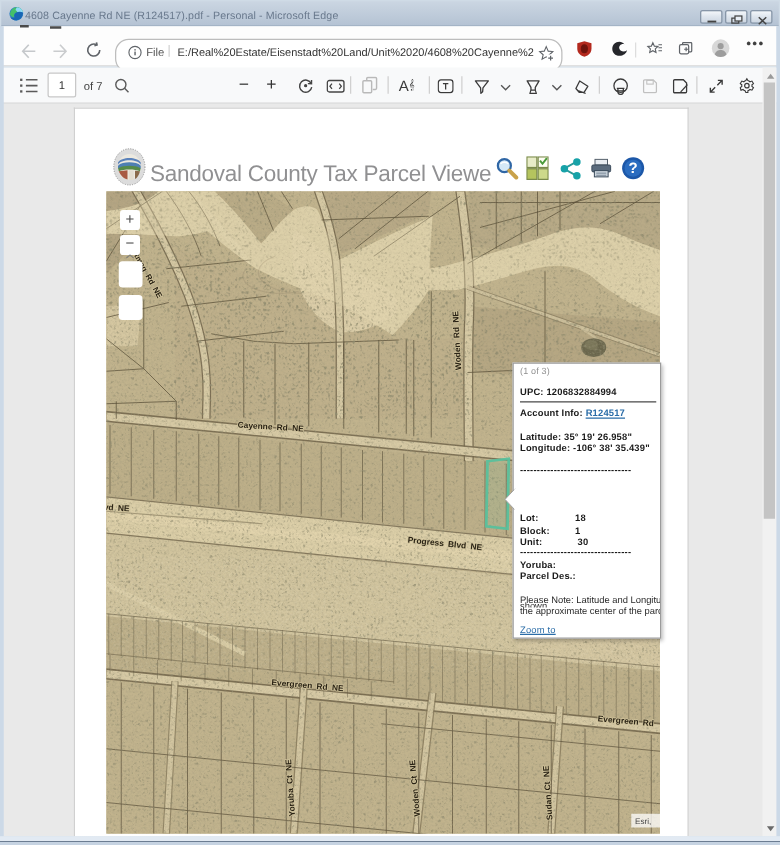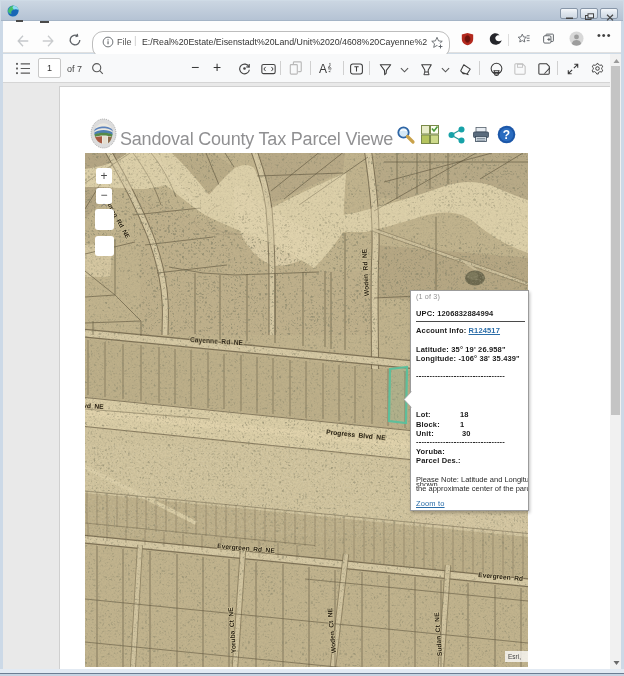--- a/index.html
+++ b/index.html
@@ -16,39 +16,40 @@
   .dash { position:absolute; background:#4a4a4a; }
   #addr { position:absolute; left:90px; top:10px; width:358px; height:27px; border:1px solid #bdbdbd; border-radius:11px; background:#fff; }
   
   #pdfbar { position:absolute; left:2px; top:54px; width:620px; height:29px; background:#f8f9fa; border-bottom:1px solid #d5d5d5; }
   #pagebox { position:absolute; left:36px; top:4px; width:23px; height:20px; border:1px solid #c8c8c8; border-radius:2px; background:#fff;
      font-size:9px; color:#333; text-align:center; line-height:19px;}
   .tbtxt { position:absolute; font-size:9px; color:#444; }
   .tsep { position:absolute; width:1px; height:14px; top:7px; background:#d0d0d0; }
   
   #content { position:absolute; left:2px; top:83px; width:620px; height:586px; background:#e9e9e9; }
-  #pdfpage { position:absolute; left:57px; top:3px; width:561px; height:583px; background:#fff; border:1px solid #d0d0d0; border-bottom:none;}
+  #pdfpage { position:absolute; left:57px; top:3px; width:492px; height:583px; background:#fff; border:1px solid #d0d0d0; border-bottom:none;}
   #scrollbar { position:absolute; left:610px; top:54px; width:11px; height:615px; background:#f1f1f1; }
   #thumb { position:absolute; left:1px; top:12px; width:9px; height:349px; background:#c4c4c4;}
   
   #hdrtitle { position:absolute; left:60px; top:42px; font-size:18px; color:#909092; letter-spacing:-0.2px; white-space:nowrap; }
   
   #map { position:absolute; left:25px; top:66px; width:443px; height:514px; overflow:hidden; background:#c7ba97;}
   
   #popup { position:absolute; left:350px; top:203px; width:119px; height:221px; background:#fff; border:1px solid #9b9b9b;
      box-shadow:1px 2px 3px rgba(0,0,0,0.25); font-size:7.5px; color:#1a1a1a; overflow:hidden; z-index:5;}
   #popup .pr { position:absolute; left:5px; white-space:nowrap; font-weight:bold; line-height:8.5px; letter-spacing:0.15px; }
   #popup .pn { font-weight:normal; color:#2a2a2a; letter-spacing:0; }
   #ptr { position:absolute; left:343px; top:303px; z-index:6; }
   .lnk { color:#2b6da8; text-decoration:underline; }
 </style>
 </head>
 <body>
 <div id="win">
   <div id="titlebar">
+    <div id="titletext">4608 Cayenne Rd NE (R124517).pdf - Personal - Microsoft Edge</div>
     <svg id="edgeico" style="position:absolute;left:6px;top:4px" width="12" height="12" viewBox="0 0 24 24">
       <circle cx="12" cy="12" r="11" fill="#2f7fc2"></circle>
       <path d="M2 13 C2.5 6 7.5 1.5 13 1.5 C19 1.5 22.5 6 23 10 C19 8 14.5 8.5 11.5 10.5 C8.5 12.5 8 15.5 9.5 18 C5.5 17 3 15.5 2 13 Z" fill="#45c06a"></path>
       <path d="M13 1.5 C18.5 1.5 23 6 23 10.5 C23 14 20.5 16 17.5 16 C15 16 13.5 14.5 14 12 C14.3 9.5 13 7 10.8 6 C11.3 4 12 2.5 13 1.5 Z" fill="#8ed9f5"></path>
       <path d="M9.5 18 C8 15.5 8.5 12.5 11.5 10.5 C14.5 8.5 19 8 23 10 C23.2 15.5 18.5 22.5 11.8 22.5 C7.8 22.5 4.2 20.5 2.2 17 C4.5 18.5 7.5 18.8 9.5 18 Z" fill="#1967b5"></path>
     </svg>
     <div class="winbtn" style="left:559px"><svg width="18" height="11">
           <rect x="5" y="5.5" width="7" height="1.5" fill="#444"></rect>
         </svg></div>
     <div class="winbtn" style="left:579px"><svg width="18" height="11">

